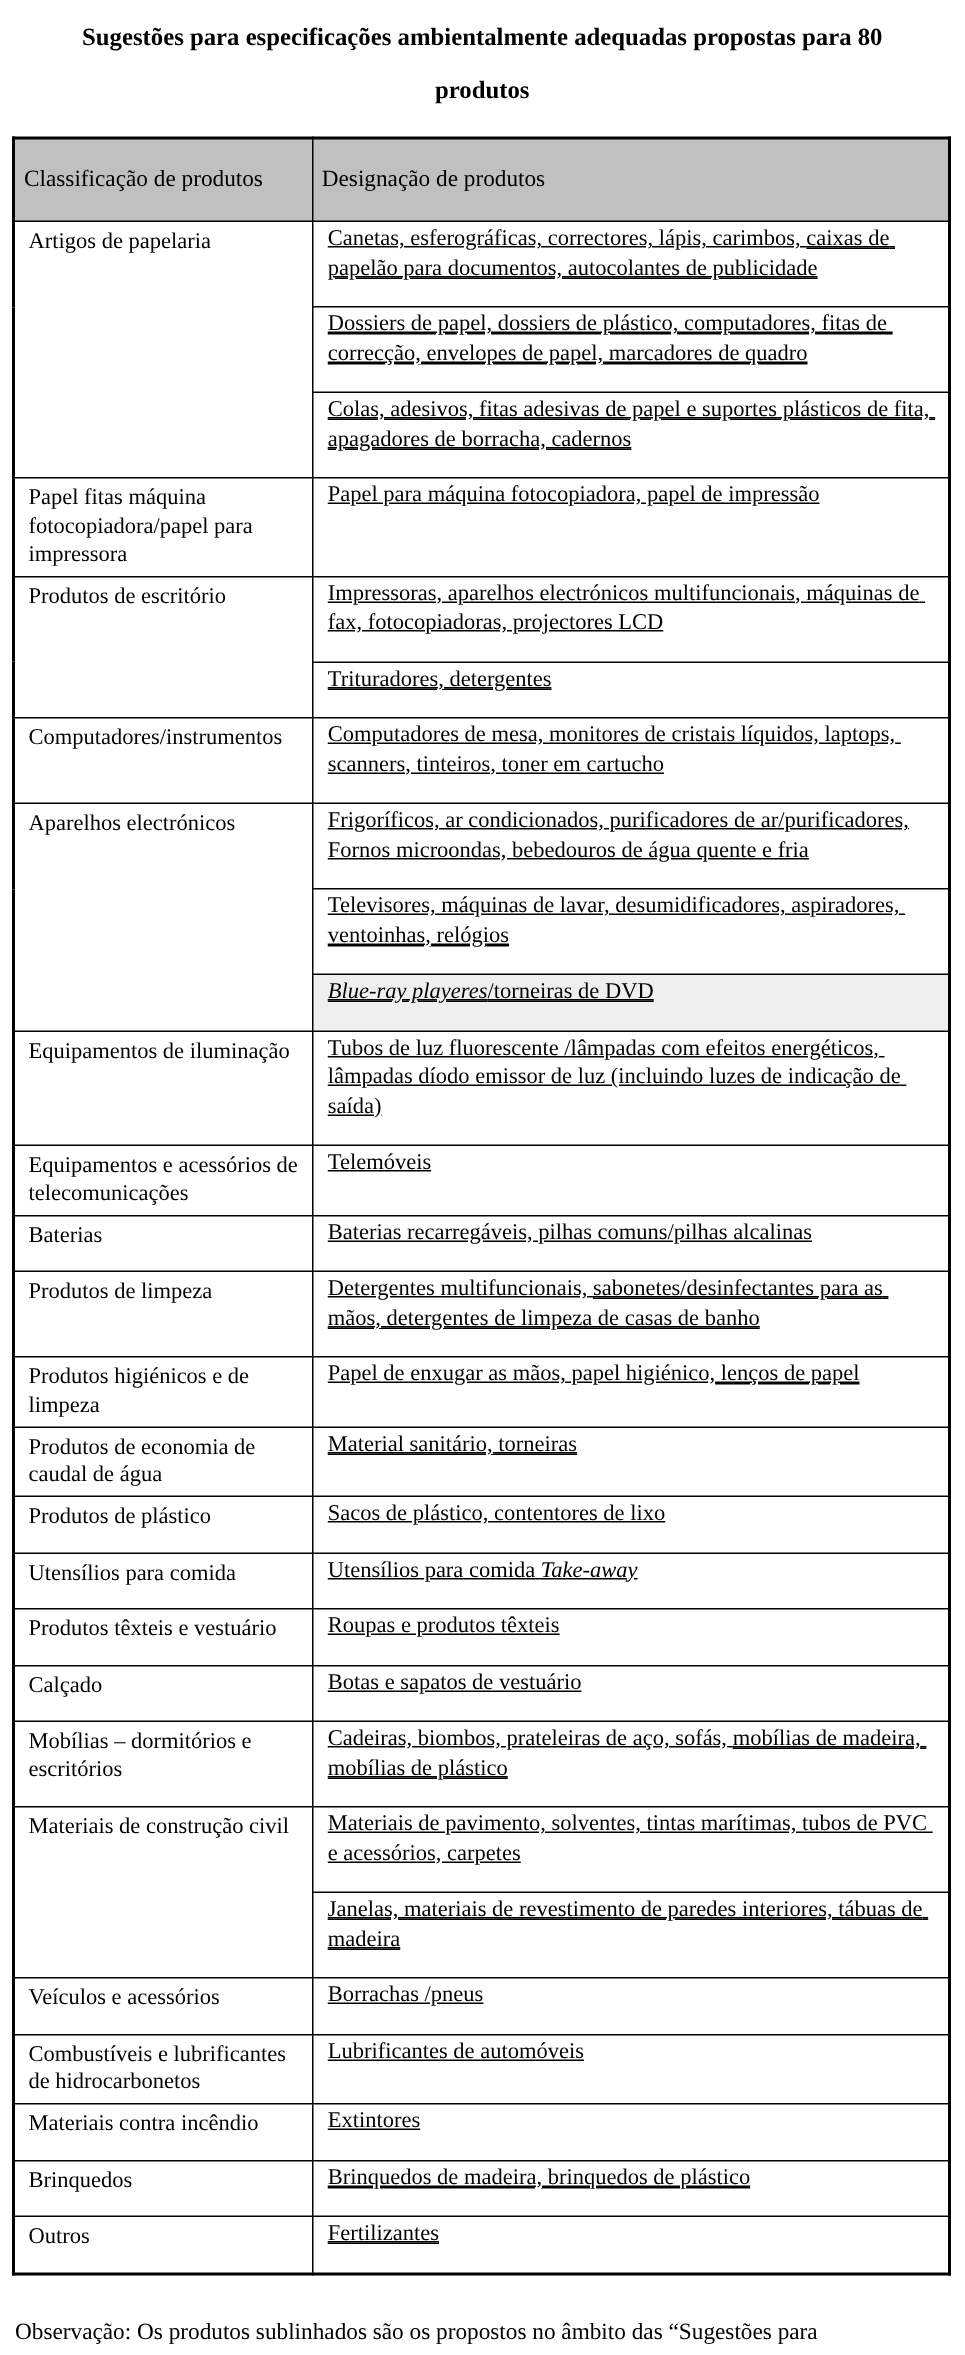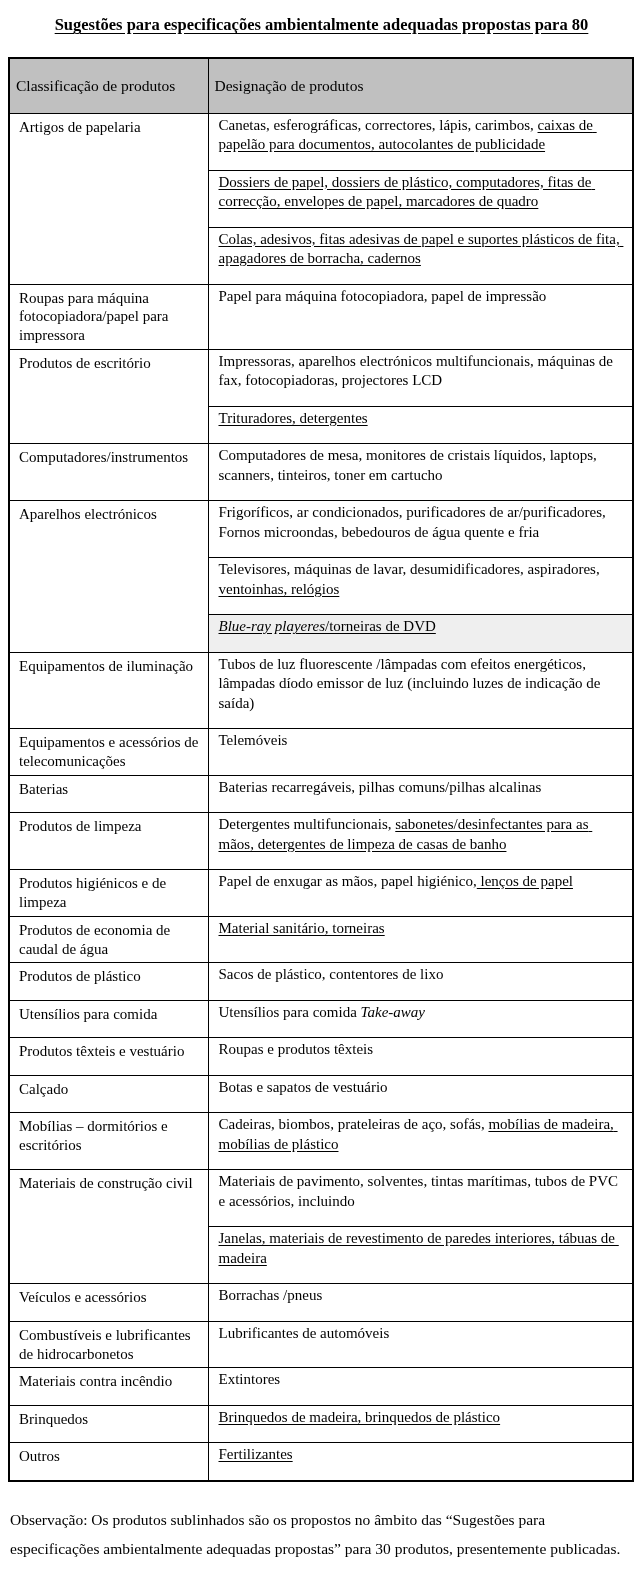--- a/index.html
+++ b/index.html
@@ -21,21 +21,20 @@
     margin:8px auto 14px auto;
     text-align:center;
     font-weight:bold;
     font-size:16.5px;
     line-height:2.1;
   }
   .doc-title .t-line{
     display:block;
   }
   .doc-title .t-line > span{
-    text-decoration:underline;
     text-underline-offset:3px;
     text-align:right;
   }
   table.product-table{
     border-collapse:collapse;
     table-layout:fixed;
     width:626px;
     margin-left:8px;
     border:2px solid var(--border);
   }
@@ -57,37 +56,39 @@
   }
   td.class-cell{
     vertical-align:middle;
     padding:4px 6px 4px 9px;
     line-height:1.25;
   }
   td.des-cell{
     padding:2px 10px 15px 10px;
     line-height:1.3;
     white-space:pre-wrap;
+    text-decoration:underline;
   }
   td.des-cell.shaded{background:var(--shaded-bg);}
   .u{text-decoration:underline;text-underline-offset:2px;}
   .i{font-style:italic;}
   .note{
     margin:24px 14px 18px 10px;
     font-size:15.5px;
     line-height:1.85;
   }
 </style>
 </head>
 <body>
 
 <div class="page">
 
   <div class="doc-title">
     <span class="t-line"><span>Sugestões para especificações ambientalmente adequadas propostas para 80</span></span>
+    <span class="t-line"><span>produtos</span></span>
   </div>
 
   <table class="product-table">
     <colgroup>
       <col class="c1">
       <col class="c2">
     </colgroup>
     <thead>
       <tr>
         <th class="head-cell">Classificação de produtos</th>
@@ -99,21 +100,21 @@
           <td class="class-cell" rowspan="3">Artigos de papelaria</td>
           <td class="des-cell"><span>Canetas, esferográficas, correctores, lápis, carimbos, </span><span class="u">caixas de papelão para documentos, autocolantes de publicidade</span></td>
         </tr>
         <tr>
           <td class="des-cell"><span class="u">Dossiers de papel, dossiers de plástico, computadores, fitas de correcção, envelopes de papel, marcadores de quadro</span></td>
         </tr>
         <tr>
           <td class="des-cell"><span class="u">Colas, adesivos, fitas adesivas de papel e suportes plásticos de fita, apagadores de borracha, cadernos</span></td>
         </tr>
         <tr>
-          <td class="class-cell" rowspan="1">Roupas para máquina fotocopiadora/papel para impressora</td>
+          <td class="class-cell" rowspan="1">Papel fitas máquina fotocopiadora/papel para impressora</td>
           <td class="des-cell"><span>Papel para máquina fotocopiadora, papel de impressão</span></td>
         </tr>
         <tr>
           <td class="class-cell" rowspan="2">Produtos de escritório</td>
           <td class="des-cell"><span>Impressoras, aparelhos electrónicos multifuncionais, máquinas de fax, fotocopiadoras, projectores LCD</span></td>
         </tr>
         <tr>
           <td class="des-cell"><span class="u">Trituradores, detergentes</span></td>
         </tr>
         <tr>
@@ -170,21 +171,21 @@
         <tr>
           <td class="class-cell" rowspan="1">Calçado</td>
           <td class="des-cell"><span>Botas e sapatos de vestuário</span></td>
         </tr>
         <tr>
           <td class="class-cell" rowspan="1">Mobílias – dormitórios e escritórios</td>
           <td class="des-cell"><span>Cadeiras, biombos, prateleiras de aço, sofás, </span><span class="u">mobílias de madeira, mobílias de plástico</span></td>
         </tr>
         <tr>
           <td class="class-cell" rowspan="2">Materiais de construção civil</td>
-          <td class="des-cell"><span>Materiais de pavimento, solventes, tintas marítimas, tubos de PVC e acessórios, incluindo</span></td>
+          <td class="des-cell"><span>Materiais de pavimento, solventes, tintas marítimas, tubos de PVC e acessórios, carpetes</span></td>
         </tr>
         <tr>
           <td class="des-cell"><span class="u">Janelas, materiais de revestimento de paredes interiores, tábuas de madeira</span></td>
         </tr>
         <tr>
           <td class="class-cell" rowspan="1">Veículos e acessórios</td>
           <td class="des-cell"><span>Borrachas /pneus</span></td>
         </tr>
         <tr>
           <td class="class-cell" rowspan="1">Combustíveis e lubrificantes de hidrocarbonetos</td>

